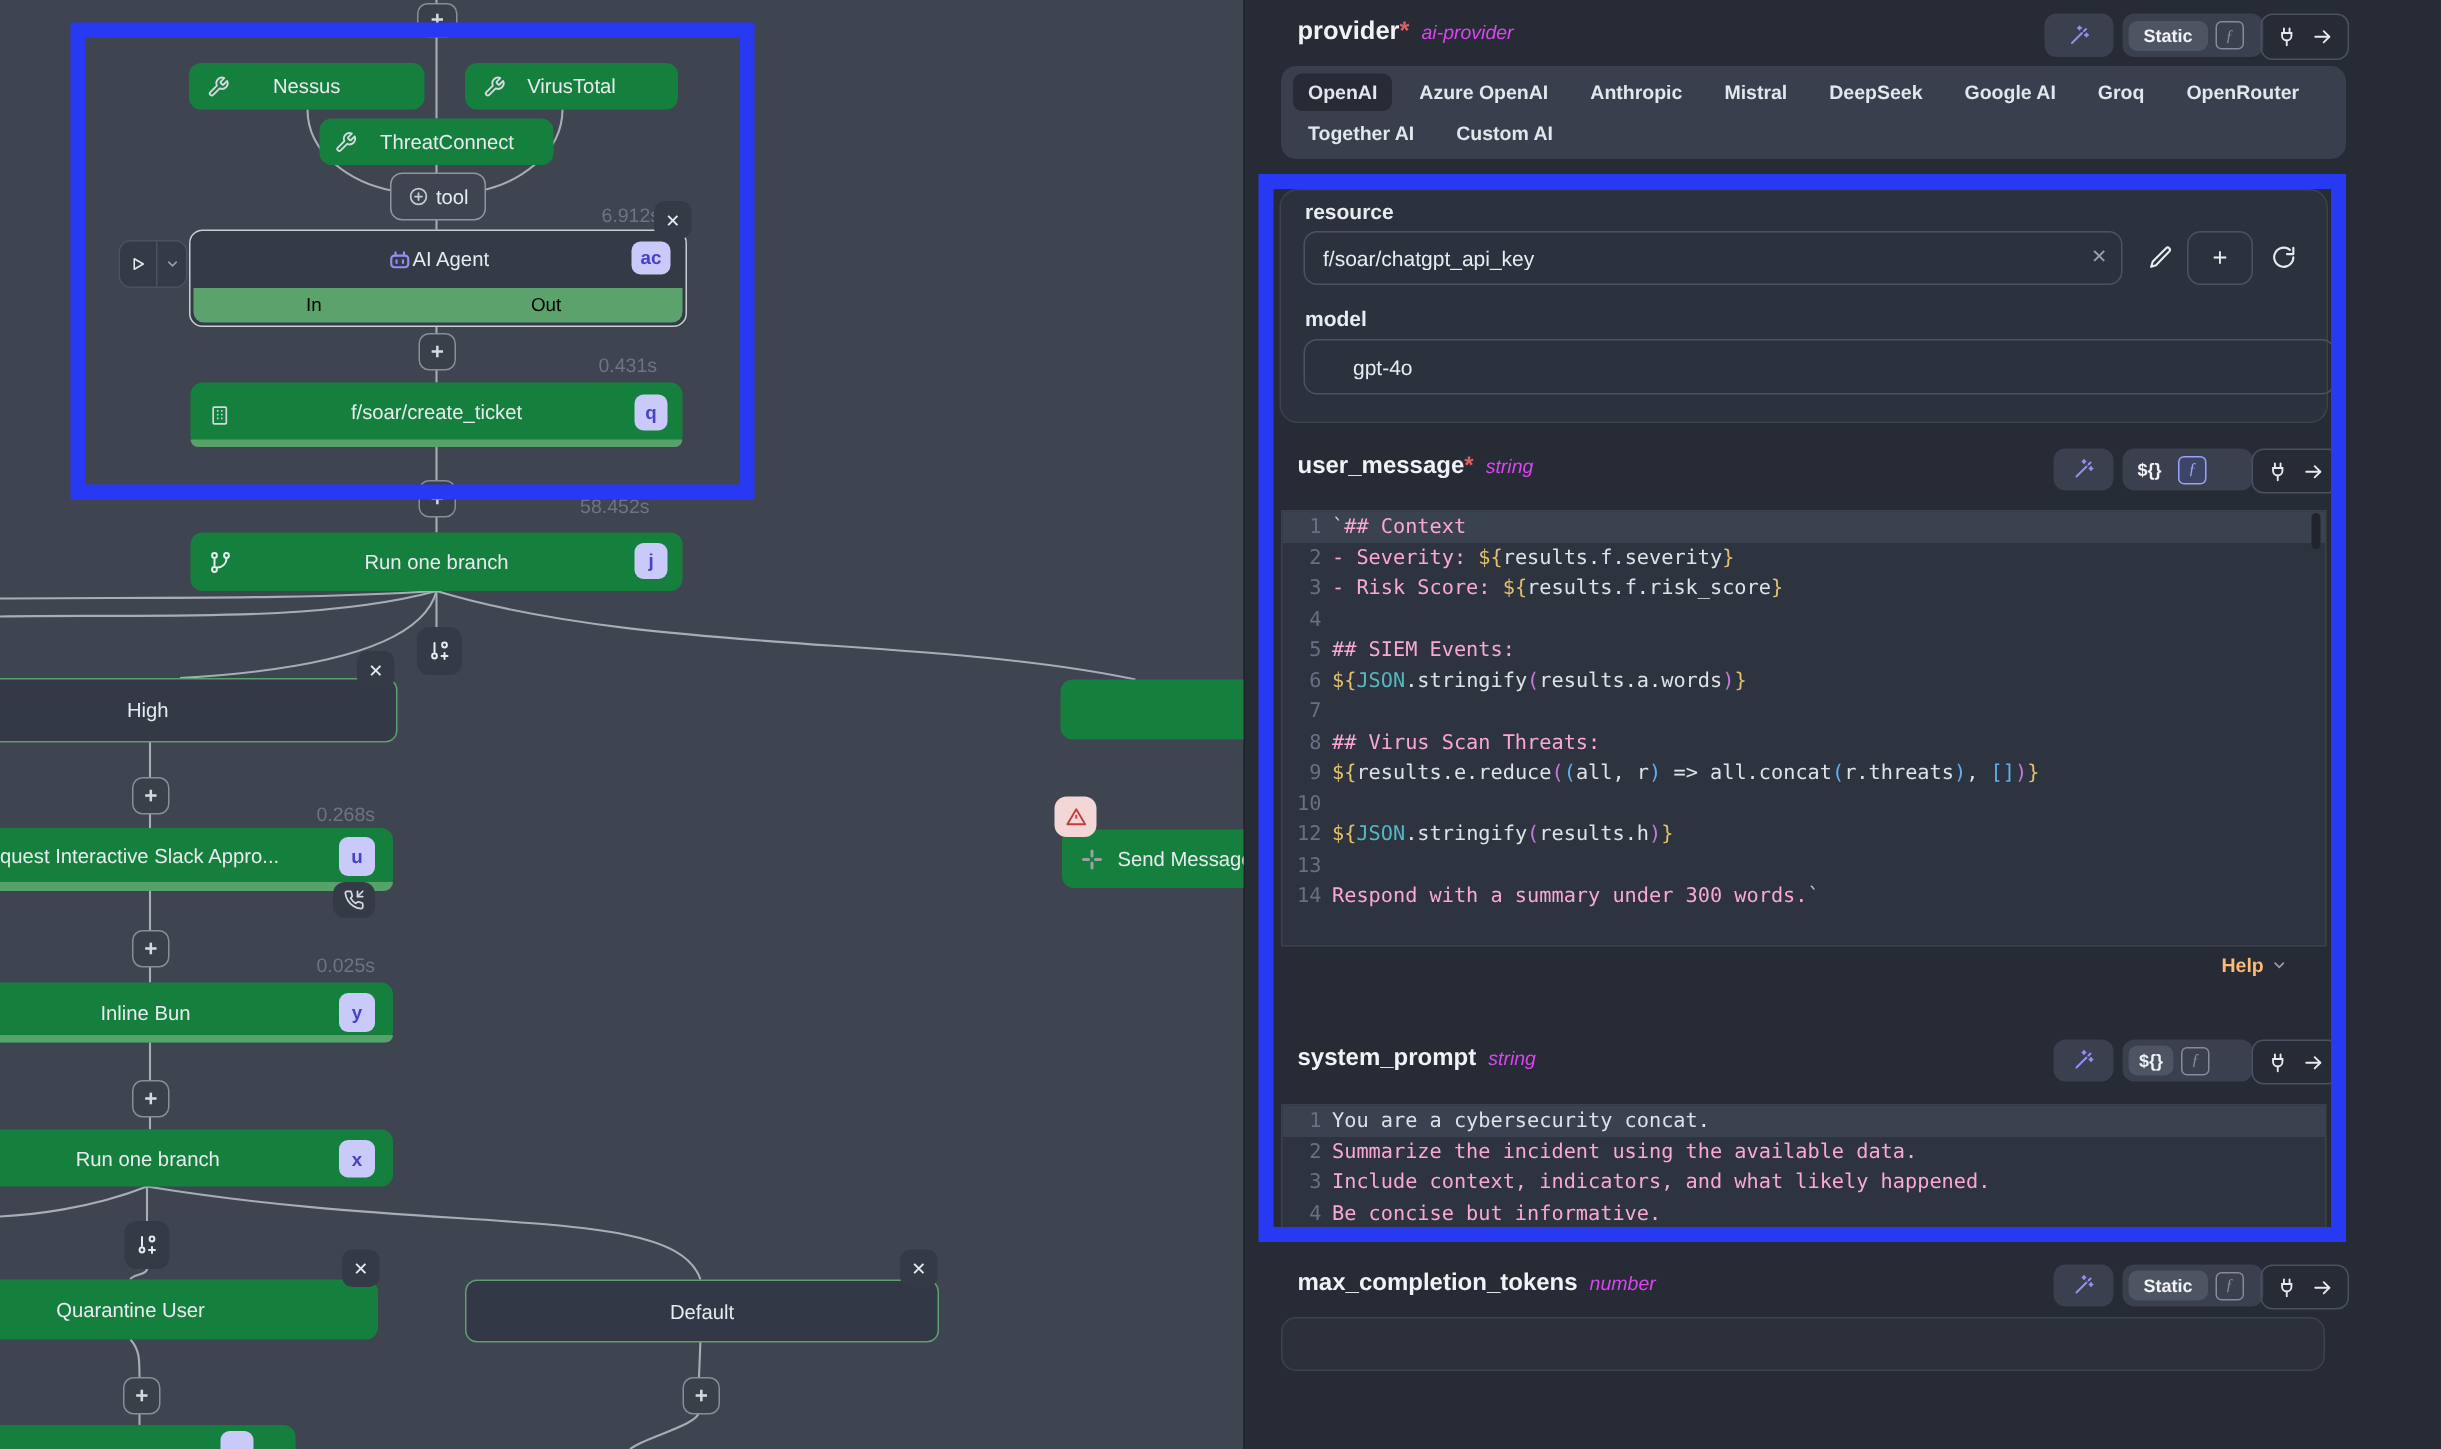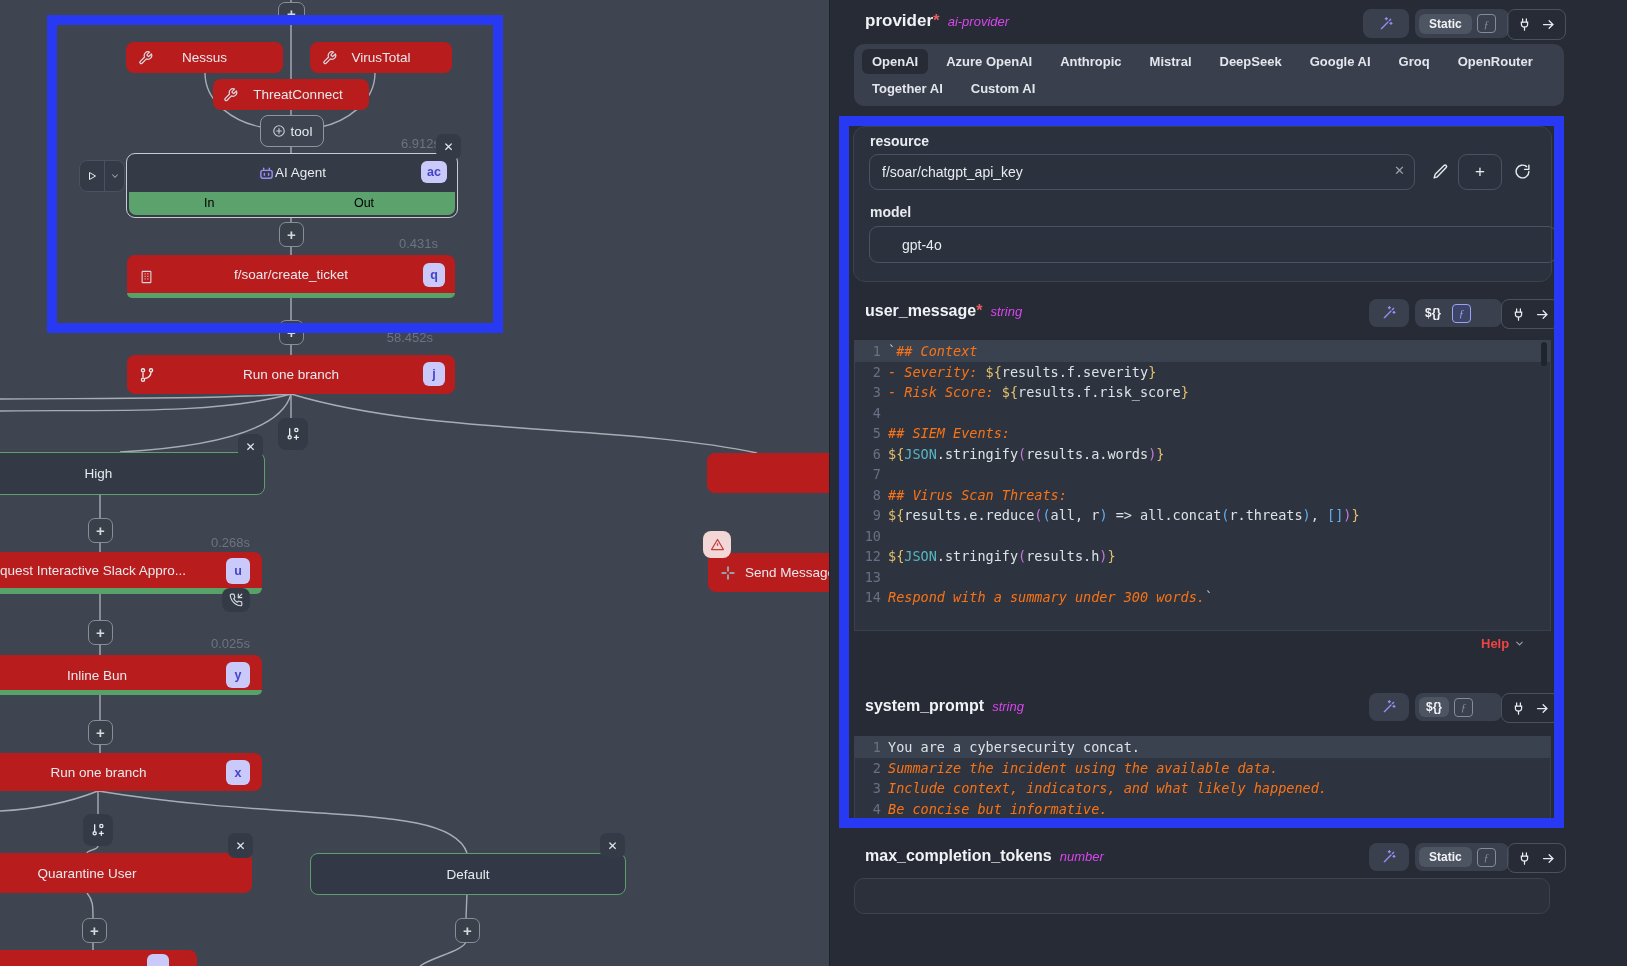--- a/index.html
+++ b/index.html
@@ -1,20 +1,20 @@
 <!DOCTYPE html>
 <html><head>
 <meta charset="utf-8">
 <style>
   html,body{margin:0;padding:0;background:#20242d;}
   #stage{position:relative;width:1627px;height:966px;overflow:hidden;font-family:"Liberation Sans",sans-serif;background:#3e4450;}
   
   #canvas{position:absolute;left:0;top:0;width:829px;height:966px;overflow:hidden;background:#3e4450;}
   #edges{position:absolute;left:0;top:0;z-index:1;}
-  .node{position:absolute;background:#b91c1c;border-radius:8px;color:#e7eaee;font-size:13.5px;font-weight:500;
+  .node{position:absolute;background:#15803d;border-radius:8px;color:#e7eaee;font-size:13.5px;font-weight:500;
         display:flex;align-items:center;justify-content:center;z-index:6;}
   .node .nlbl{white-space:nowrap;}
   .node .nicon{position:absolute;left:12px;top:50%;transform:translateY(-50%);display:flex;}
   .badge{position:absolute;background:#c9cafa;color:#4743c4;font-weight:700;font-size:12.5px;border-radius:6px;
          display:flex;align-items:center;justify-content:center;z-index:7;}
   .greenbar{position:absolute;left:0;right:0;bottom:0;height:5px;background:#57a269;border-radius:0 0 8px 8px;}
   .plusH{position:absolute;width:23px;height:23px;border:1.5px solid #878d99;border-radius:7px;background:#3a4049;
          color:#d5d8de;display:flex;align-items:center;justify-content:center;font-size:15px;font-weight:700;z-index:6;line-height:1;}
   .xbtn{position:absolute;width:25px;height:25px;background:#343a46;border-radius:7px;color:#e7eaee;
         display:flex;align-items:center;justify-content:center;font-size:12px;z-index:8;}
@@ -41,23 +41,23 @@
   .ptab.sel{background:#262b35;}
   .card{position:absolute;background:#2c323d;border:1px solid #3b414d;border-radius:12px;}
   .inBox{position:absolute;border:1px solid #4a5264;border-radius:9px;background:transparent;color:#e8ebef;
          font-size:14px;font-family:"Liberation Sans",sans-serif;padding:0 12px;outline:none;}
   .lbl{position:absolute;color:#e8ebef;font-size:14px;font-weight:600;}
   .editor{position:absolute;background:#2e343f;border:1px solid #3a404c;font-family:"DejaVu Sans Mono",monospace;
           font-size:13.5px;overflow:hidden;}
   .cl{display:flex;height:20.5px;line-height:20.5px;white-space:pre;}
   .cl.act{background:#3b424f;}
   .gut{width:26px;text-align:right;color:#687083;flex:none;padding-right:7px;}
-  .tk-st{color:#f97316;font-style:italic;} .tk-pl{color:#dde2e8;} .tk-br{color:#e3c16b;} .tk-kw{color:#56b6c2;}
+  .tk-st{color:#f9a8d4;} .tk-pl{color:#dde2e8;} .tk-br{color:#e3c16b;} .tk-kw{color:#56b6c2;}
   .tk-p1{color:#c678dd;} .tk-p2{color:#61afef;} .tk-pn{color:#c8cdd3;}
-  .helpBtn{position:absolute;color:#ef4444;font-size:13px;font-weight:700;display:flex;align-items:center;gap:5px;}
+  .helpBtn{position:absolute;color:#fdba74;font-size:13px;font-weight:700;display:flex;align-items:center;gap:5px;}
   svg{display:block;}
 </style>
 </head>
 <body>
 
 <div id="stage">
 
   <div id="canvas">
     <svg id="edges" width="829" height="966">
       <g stroke="#aeb3bb" stroke-width="1.4" fill="none" opacity="0.95">

